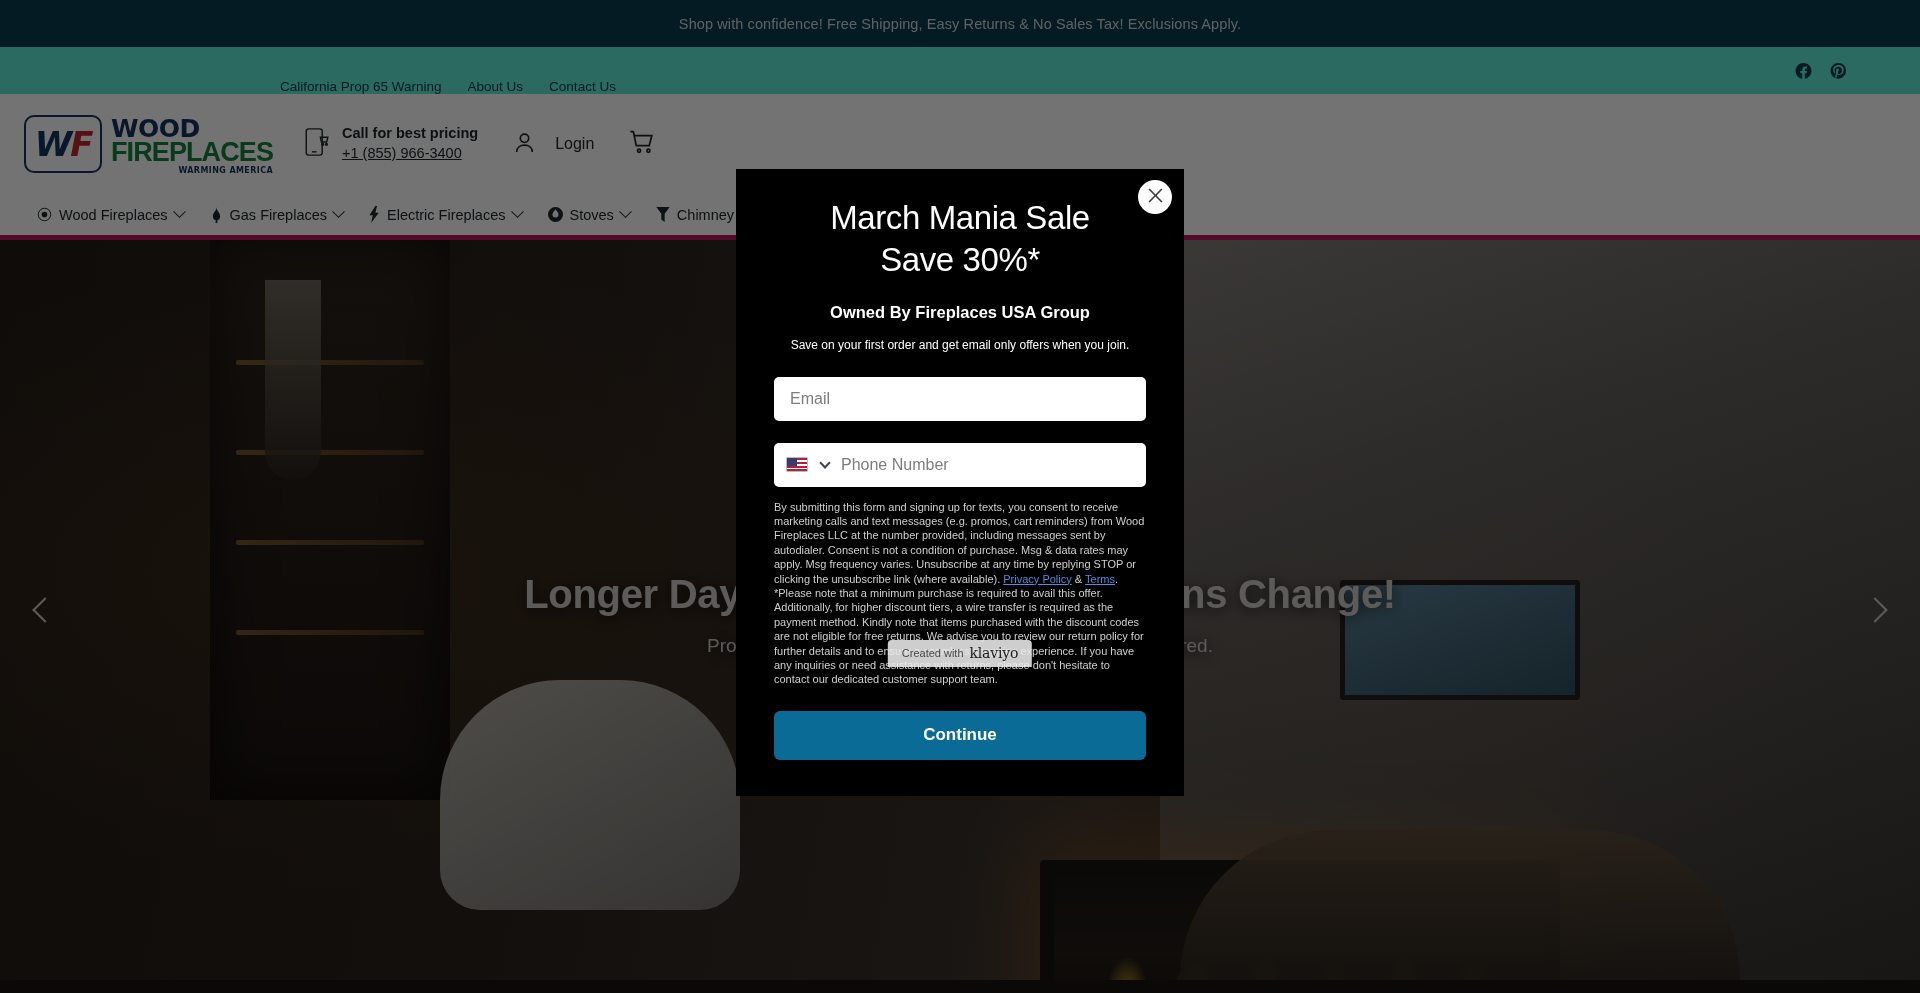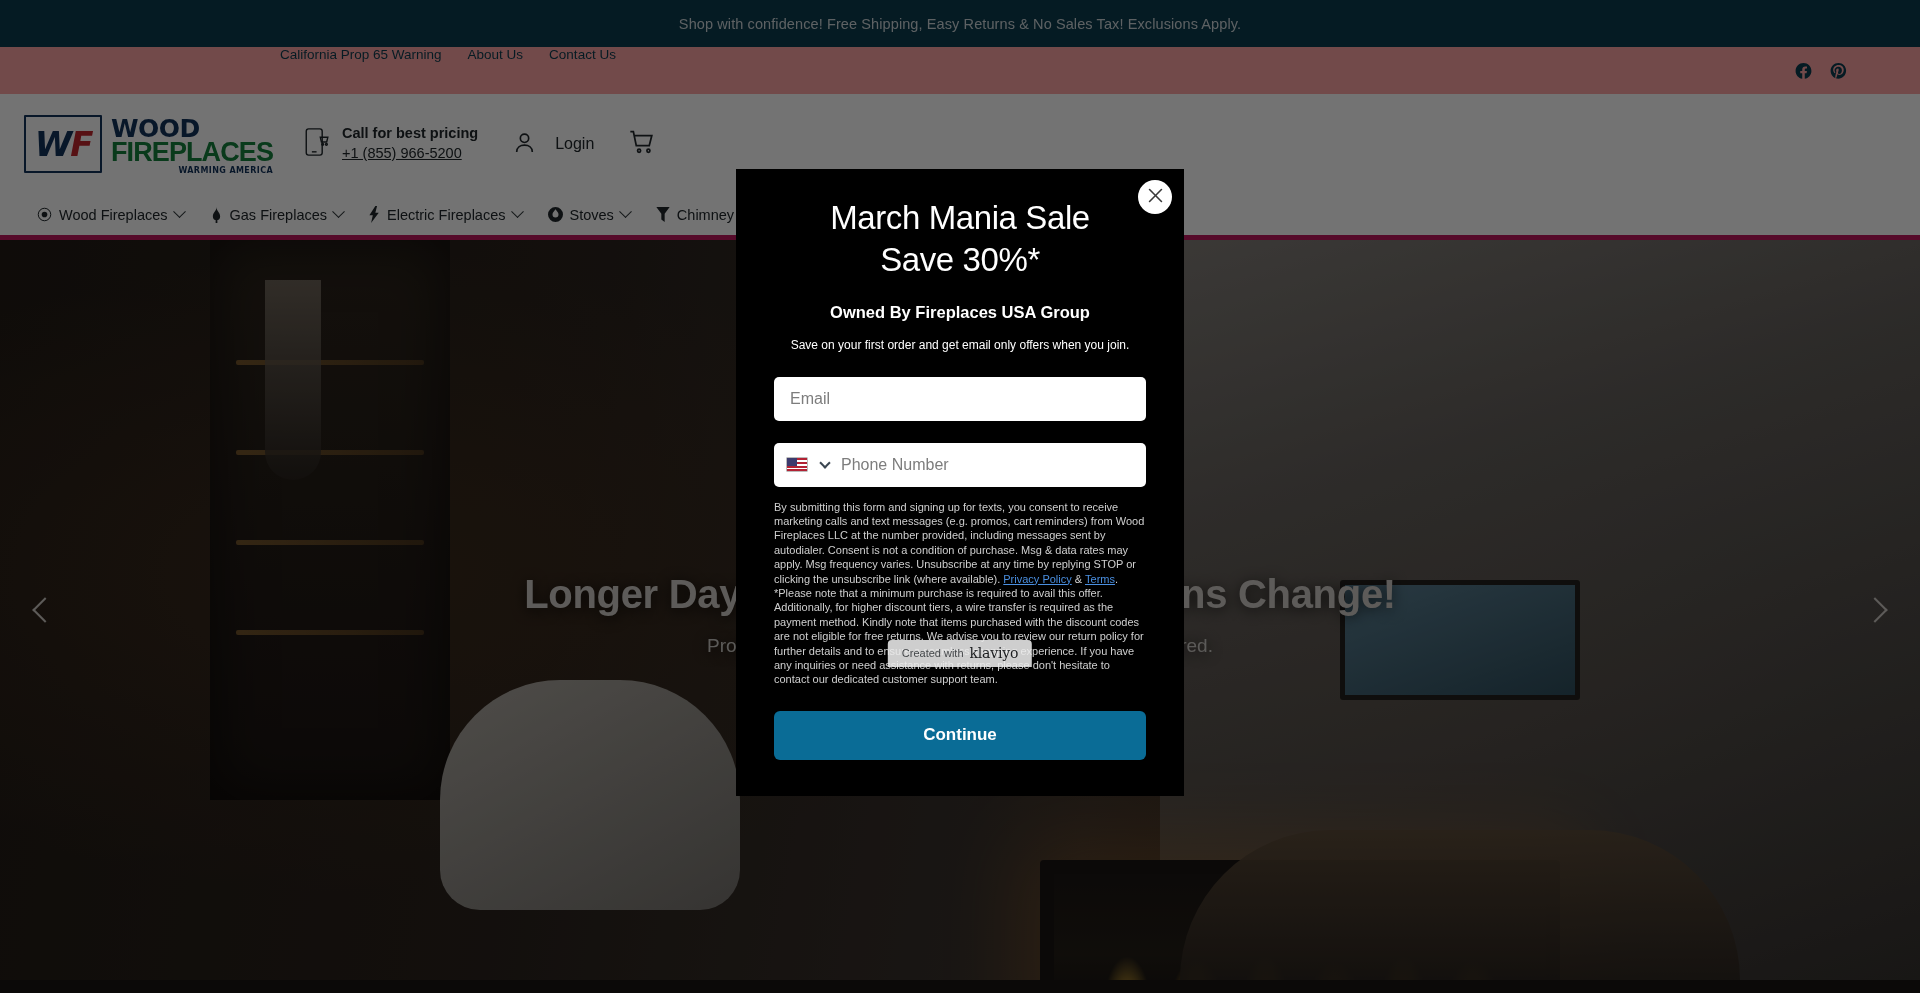--- a/index.html
+++ b/index.html
@@ -23,22 +23,22 @@
     background: #0d3c4e;
     display: flex; align-items: center; justify-content: center;
   }
   .announce-text {
     color: #cfd8dc; font-size: 14.5px; letter-spacing: .1px;
   }
 
   
   .utility {
     height: 47px;
-    background: #fca5a5;
-    display: flex; align-items: flex-start;
+    background: #5eead4;
+    display: flex; align-items: flex-end;
     padding: 0 70px 0 280px;
     position: relative;
   }
   .util-links { display: flex; gap: 26px; }
   .util-links a {
     color: #0d3c4e; font-size: 13.5px; text-decoration: none;
   }
   .util-social {
     position: absolute; right: 72px; top: 50%;
     transform: translateY(-50%);
@@ -53,21 +53,21 @@
     display: flex; align-items: center;
     padding: 0 36px 0 24px;
     position: relative;
   }
   .logo-wrap {
     display: flex; align-items: center; gap: 9px;
     width: 260px; flex: none;
   }
   .logo-badge {
     width: 78px; height: 58px;
-    border: 2.5px solid #13335c; border-radius: 1px;
+    border: 2.5px solid #13335c; border-radius: 10px;
     display: flex; align-items: center; justify-content: center;
     position: relative; overflow: hidden;
     flex: none;
   }
   .logo-wf {
     font-family: "DejaVu Sans", sans-serif;
     font-weight: 900; font-size: 34px; font-style: italic;
     line-height: 1; letter-spacing: -2px;
   }
   .logo-w { color: #13335c; }
@@ -396,21 +396,21 @@
           <svg width="27" height="30" viewBox="0 0 28 32" fill="none" stroke="#20272b" stroke-width="1.5">
             <rect x="2" y="2" width="17" height="28" rx="2.5"></rect>
             <line x1="8" y1="26.5" x2="13" y2="26.5"></line>
             <path d="M17 11h8l-1.2 5h-5.6z"></path>
             <circle cx="19.5" cy="18.5" r="1"></circle>
               <circle cx="23.5" cy="18.5" r="1"></circle>
           </svg>
         </span>
         <span class="call-text">
           <span class="call-label">Call for best pricing</span>
-          <span class="call-phone">+1 (855) 966-5200</span>
+          <span class="call-phone">+1 (855) 966-3400</span>
         </span>
       </div>
 
       <div class="login-block">
         <span>
           <svg width="25" height="25" viewBox="0 0 24 24" fill="none" stroke="#20272b" stroke-width="1.6">
             <circle cx="12" cy="8" r="4"></circle>
               <path d="M4.5 21c0-4.2 3.4-6.5 7.5-6.5s7.5 2.3 7.5 6.5"></path>
           </svg>
         </span>

